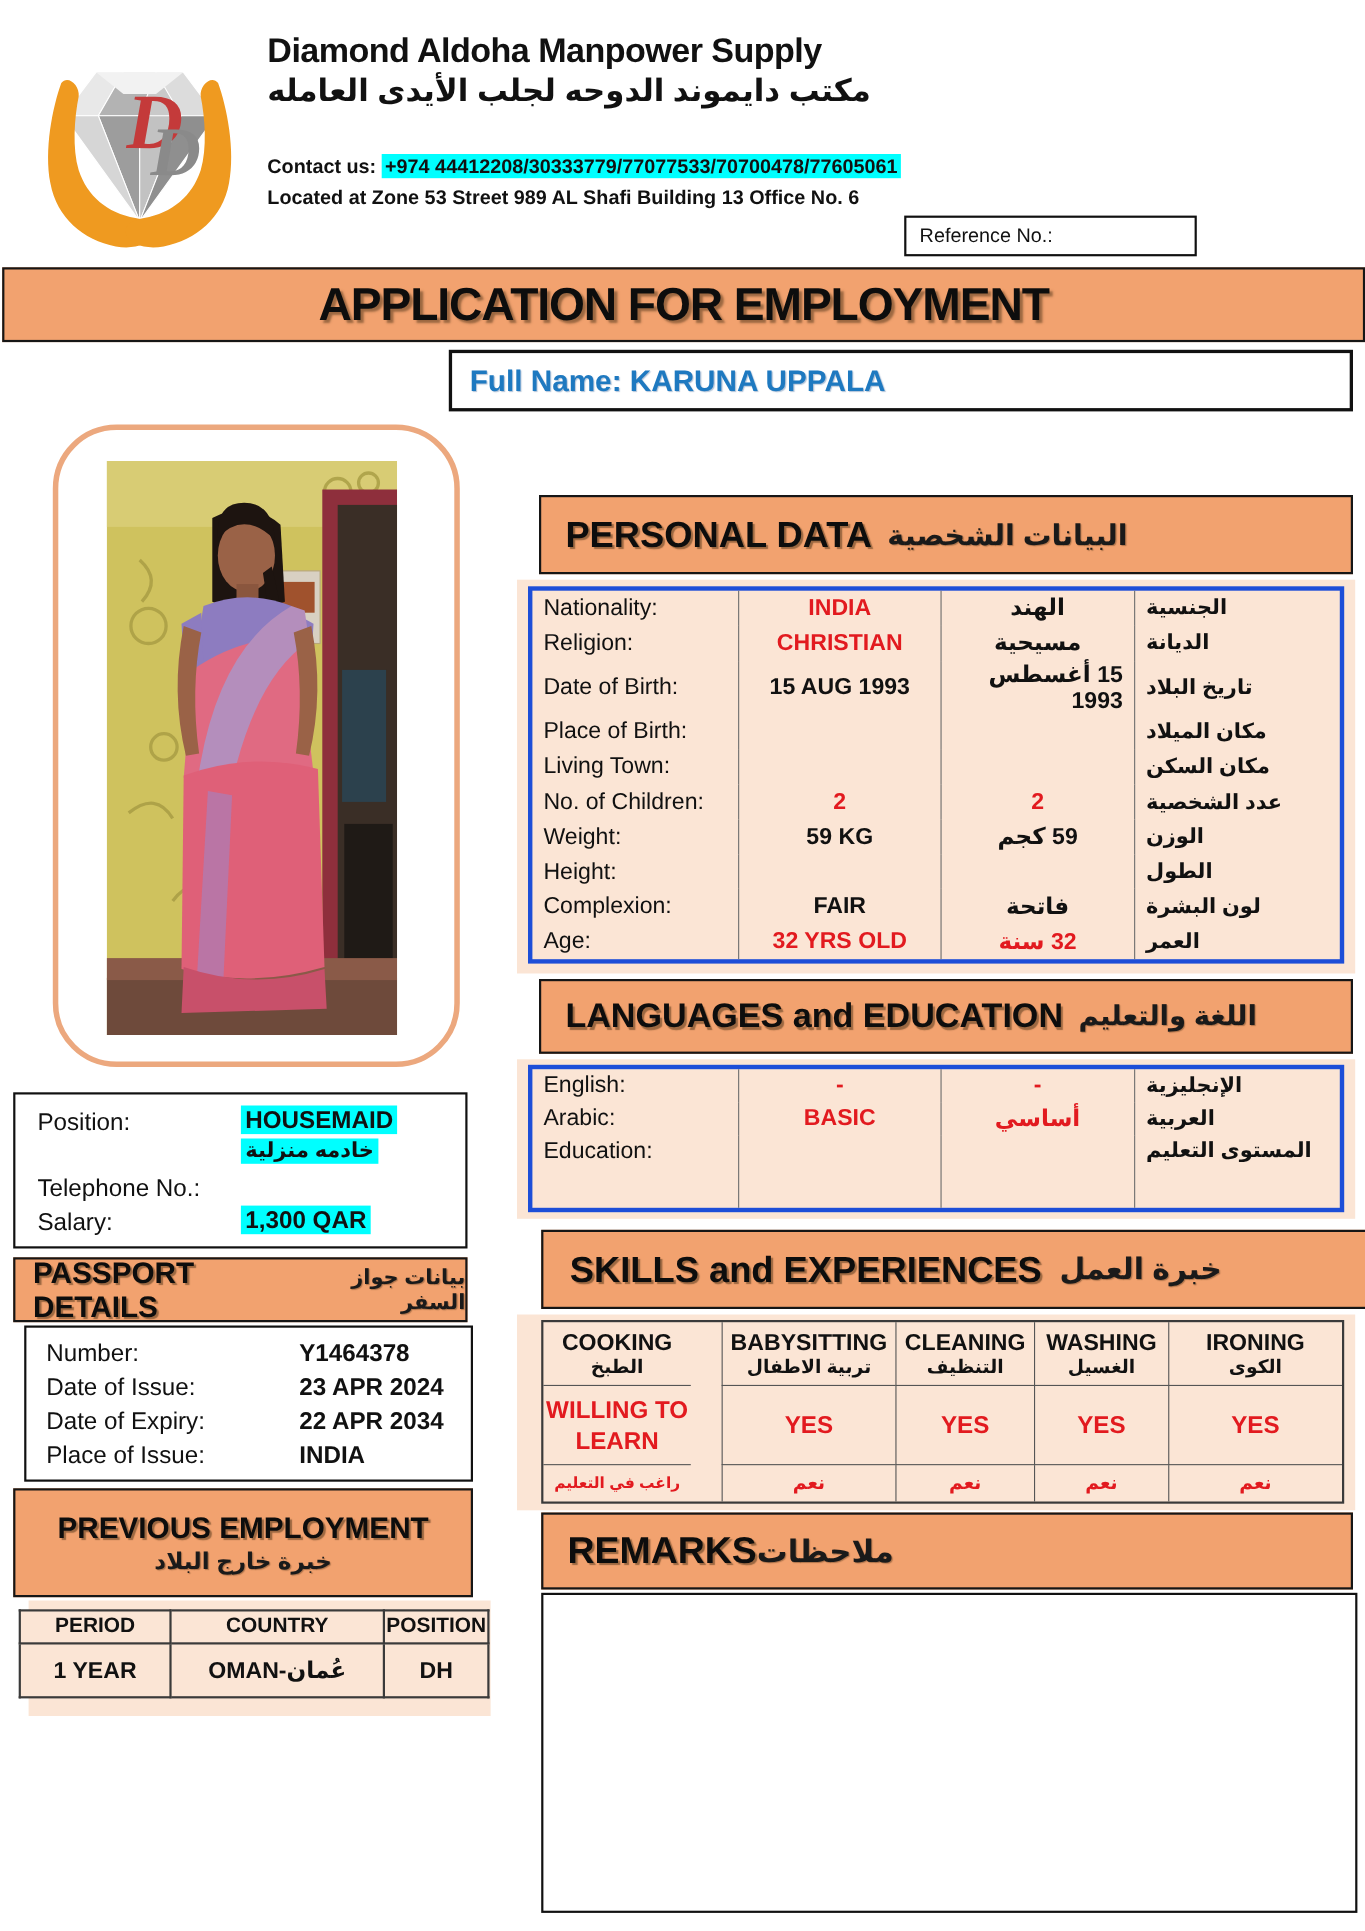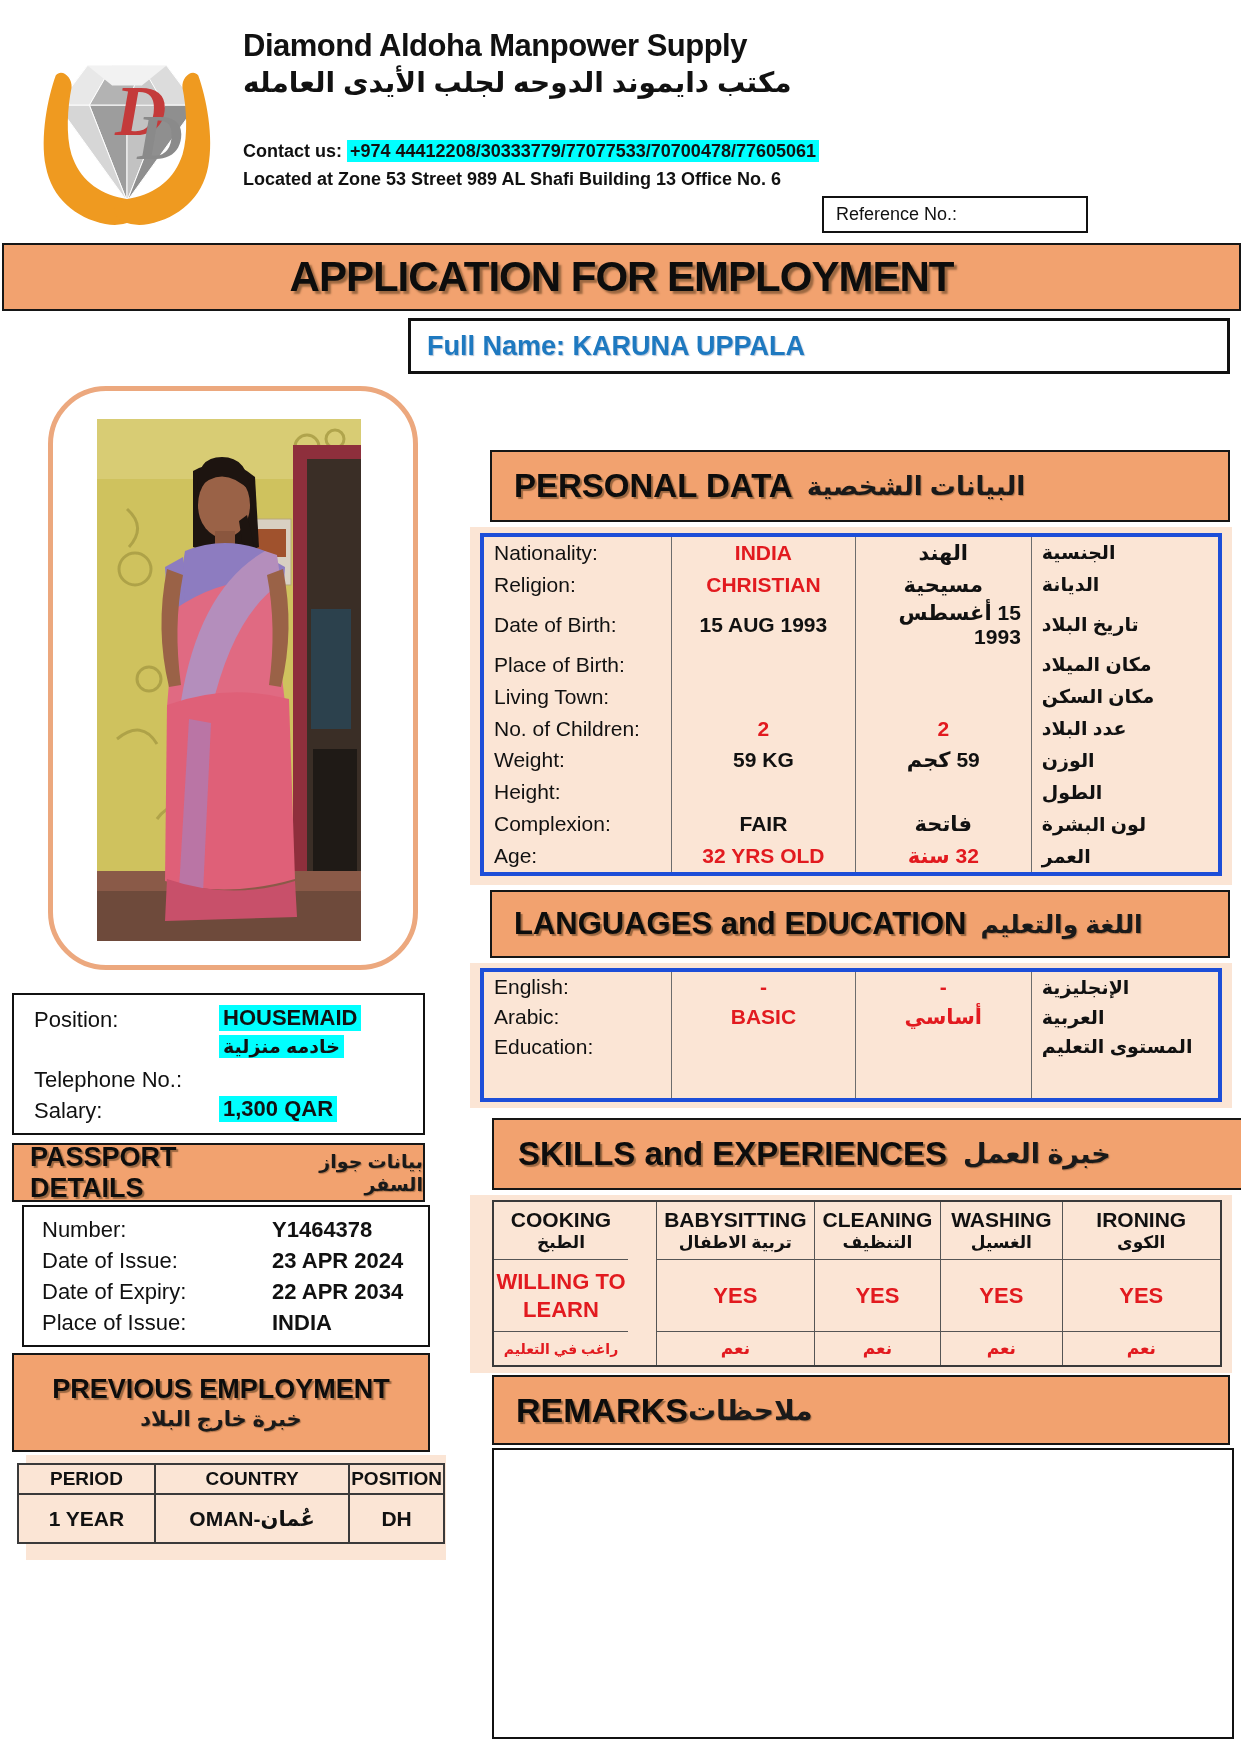--- a/index.html
+++ b/index.html
@@ -213,21 +213,21 @@
     <div class="grow">
       <div class="gcell lab">Living Town:</div>
       <div class="gcell val"></div>
       <div class="gcell valar" dir="rtl"></div>
       <div class="gcell labar" dir="rtl">مكان السكن</div>
     </div>
     <div class="grow">
       <div class="gcell lab">No. of Children:</div>
       <div class="gcell val red">2</div>
       <div class="gcell valar red" dir="rtl">2</div>
-      <div class="gcell labar" dir="rtl">عدد البلاد</div>
+      <div class="gcell labar" dir="rtl">عدد الشخصية</div>
     </div>
     <div class="grow">
       <div class="gcell lab">Weight:</div>
       <div class="gcell val">59 KG</div>
       <div class="gcell valar" dir="rtl">59 كجم</div>
       <div class="gcell labar" dir="rtl">الوزن</div>
     </div>
     <div class="grow">
       <div class="gcell lab">Height:</div>
       <div class="gcell val"></div>

